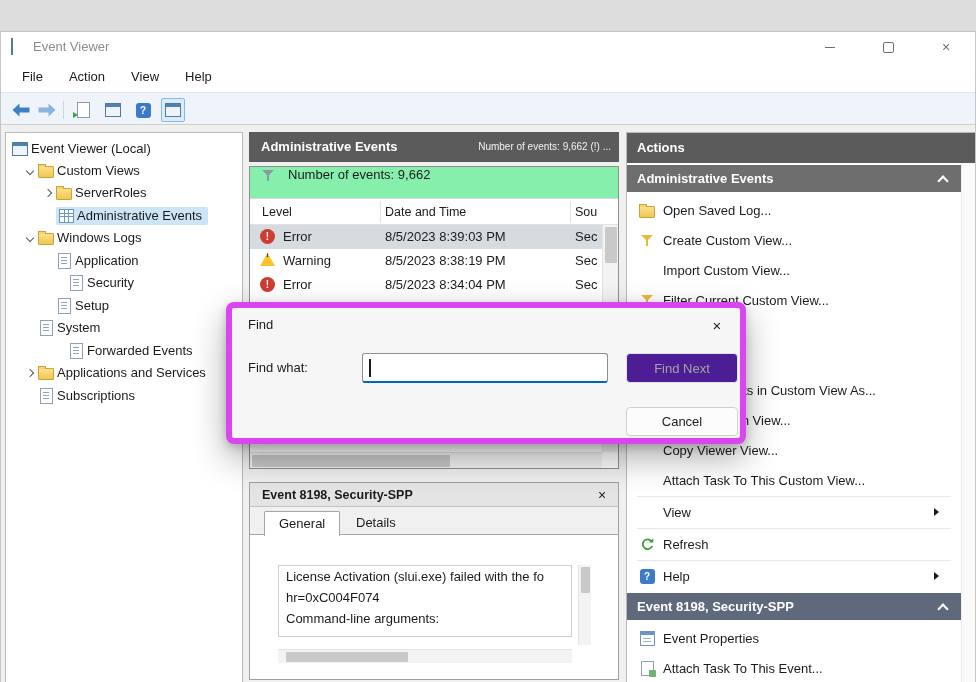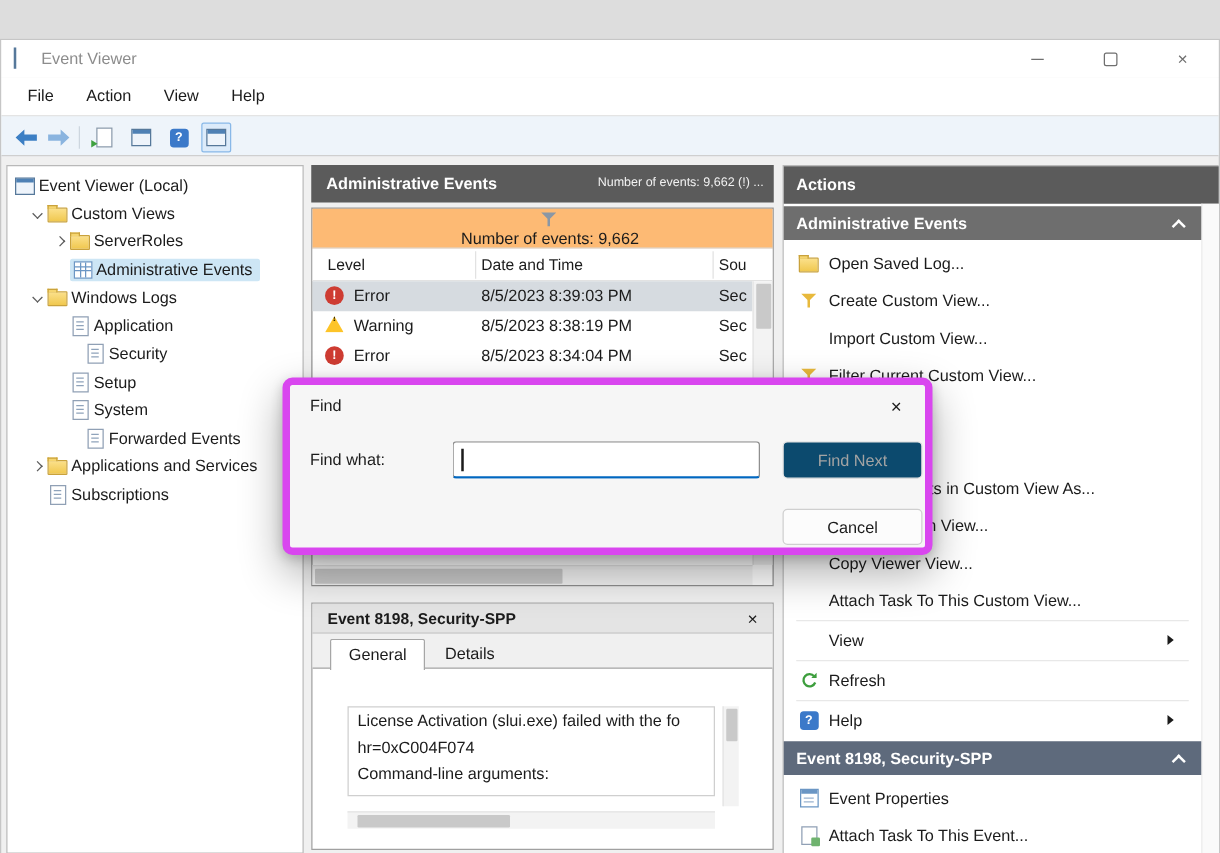--- a/index.html
+++ b/index.html
@@ -63,21 +63,21 @@
   .tree{position:absolute;left:4px;top:100px;width:238px;height:551px;background:#fff;border:1px solid #b9b9b9;box-sizing:border-box;}
   .tree-item{position:absolute;left:0;right:0;height:21px;display:flex;align-items:center;white-space:nowrap;overflow:hidden;box-sizing:border-box;}
   .tlabel{margin-left:3px;}
   .selbox{display:flex;align-items:center;background:#cde6f5;padding:1px 6px 1px 2px;border-radius:2px;}
 
   
   .ev-header{position:absolute;left:248px;top:100px;width:370px;height:30px;background:#5b5b5b;color:#fff;}
   .ev-title{position:absolute;left:12px;top:0;line-height:30px;font-weight:bold;}
   .ev-sub{position:absolute;right:8px;top:0;line-height:30px;font-size:10px;color:#f2f2f2;white-space:nowrap;}
   .list-box{position:absolute;left:248px;top:134px;width:370px;height:303px;background:#fff;border:1px solid #8f8f8f;box-sizing:border-box;}
-  .filter-bar{position:absolute;left:0;top:0;width:368px;height:32px;background:#fdba74;border-bottom:1px solid #d9d9d9;display:flex;align-items:center;box-sizing:border-box;flex-direction:column;}
+  .filter-bar{position:absolute;left:0;top:0;width:368px;height:32px;background:#86efac;border-bottom:1px solid #d9d9d9;display:flex;align-items:flex-start;box-sizing:border-box;}
   .filter-text{margin-left:12px;}
   .col-headers{position:absolute;left:0;top:32px;width:368px;height:26px;background:#fff;border-bottom:1px solid #e2e2e2;box-sizing:border-box;}
   .colh{position:absolute;top:0;line-height:26px;font-size:12.5px;}
   .colsep{position:absolute;top:2px;width:1px;height:22px;background:#e2e2e2;}
   .lv-row{position:absolute;left:0;width:352px;height:24px;line-height:24px;}
   .lv-row.selected{background:#d6dbe0;}
   .lv-ic{position:absolute;left:10px;top:4px;}
   .cell-level{position:absolute;left:33px;}
   .cell-date{position:absolute;left:135px;}
   .cell-src{position:absolute;left:325px;}
@@ -113,21 +113,21 @@
   
   .find-dialog{position:absolute;left:225px;top:270px;width:520px;height:142px;background:#f6f6f6;border:6px solid #d946ef;
                border-radius:8px;box-shadow:0 14px 34px rgba(0,0,0,.32),0 3px 9px rgba(0,0,0,.18);z-index:50;box-sizing:border-box;}
   .fd-title{position:absolute;left:16px;top:9px;font-size:13px;}
   .fd-close{position:absolute;right:12px;top:6px;width:22px;height:22px;display:flex;align-items:center;justify-content:center;font-size:15px;color:#1b1b1b;}
   .fd-label{position:absolute;left:16px;top:45px;height:30px;line-height:30px;}
   .fd-input{position:absolute;left:130px;top:45px;width:246px;height:30px;background:#fff;border:1px solid #8f8f8f;border-bottom:2px solid #0067c0;
             border-radius:3px;box-sizing:border-box;font-family:"Liberation Sans",sans-serif;font-size:13px;padding:0 6px;}
   .caret{position:absolute;left:137px;top:51px;width:1.5px;height:18px;background:#1b1b1b;z-index:51;}
   .fd-btn{position:absolute;left:394px;width:112px;height:30px;border-radius:4px;font-family:"Liberation Sans",sans-serif;font-size:13px;}
-  .fd-next{top:45px;background:#0c4a6e;border:1px solid #e2e2e2;color:#a3a3a3;}
+  .fd-next{top:45px;background:#4c1d95;border:1px solid #e2e2e2;color:#a3a3a3;}
   .fd-cancel{top:99px;height:29px;background:#fcfcfc;border:1px solid #cfcfcf;color:#1b1b1b;}
 
   
   .statusbar{position:absolute;left:0;top:658px;width:100%;height:23px;background:#f3f3f3;border-top:1px solid #d6d6d6;box-sizing:border-box;}
   .status-text{position:absolute;left:8px;top:0;line-height:22px;font-size:12.5px;}
 </style>
 </head>
 <body>
 
 <div class="app">
@@ -230,21 +230,21 @@
         </span>
       <span class="tlabel">Security</span>
     </div>
     <div class="tree-item" style="top:162px;padding-left:34px">
       <span class="sp16"></span>
       <span class="i16c">
           <span class="ic-page"></span>
         </span>
       <span class="tlabel">Setup</span>
     </div>
-    <div class="tree-item" style="top:184px;padding-left:34px">
+    <div class="tree-item" style="top:184px;padding-left:16px">
       <span class="sp16"></span>
       <span class="i16c">
           <span class="ic-page"></span>
         </span>
       <span class="tlabel">System</span>
     </div>
     <div class="tree-item" style="top:207px;padding-left:46px">
       <span class="sp16"></span>
       <span class="i16c">
           <span class="ic-page"></span>

